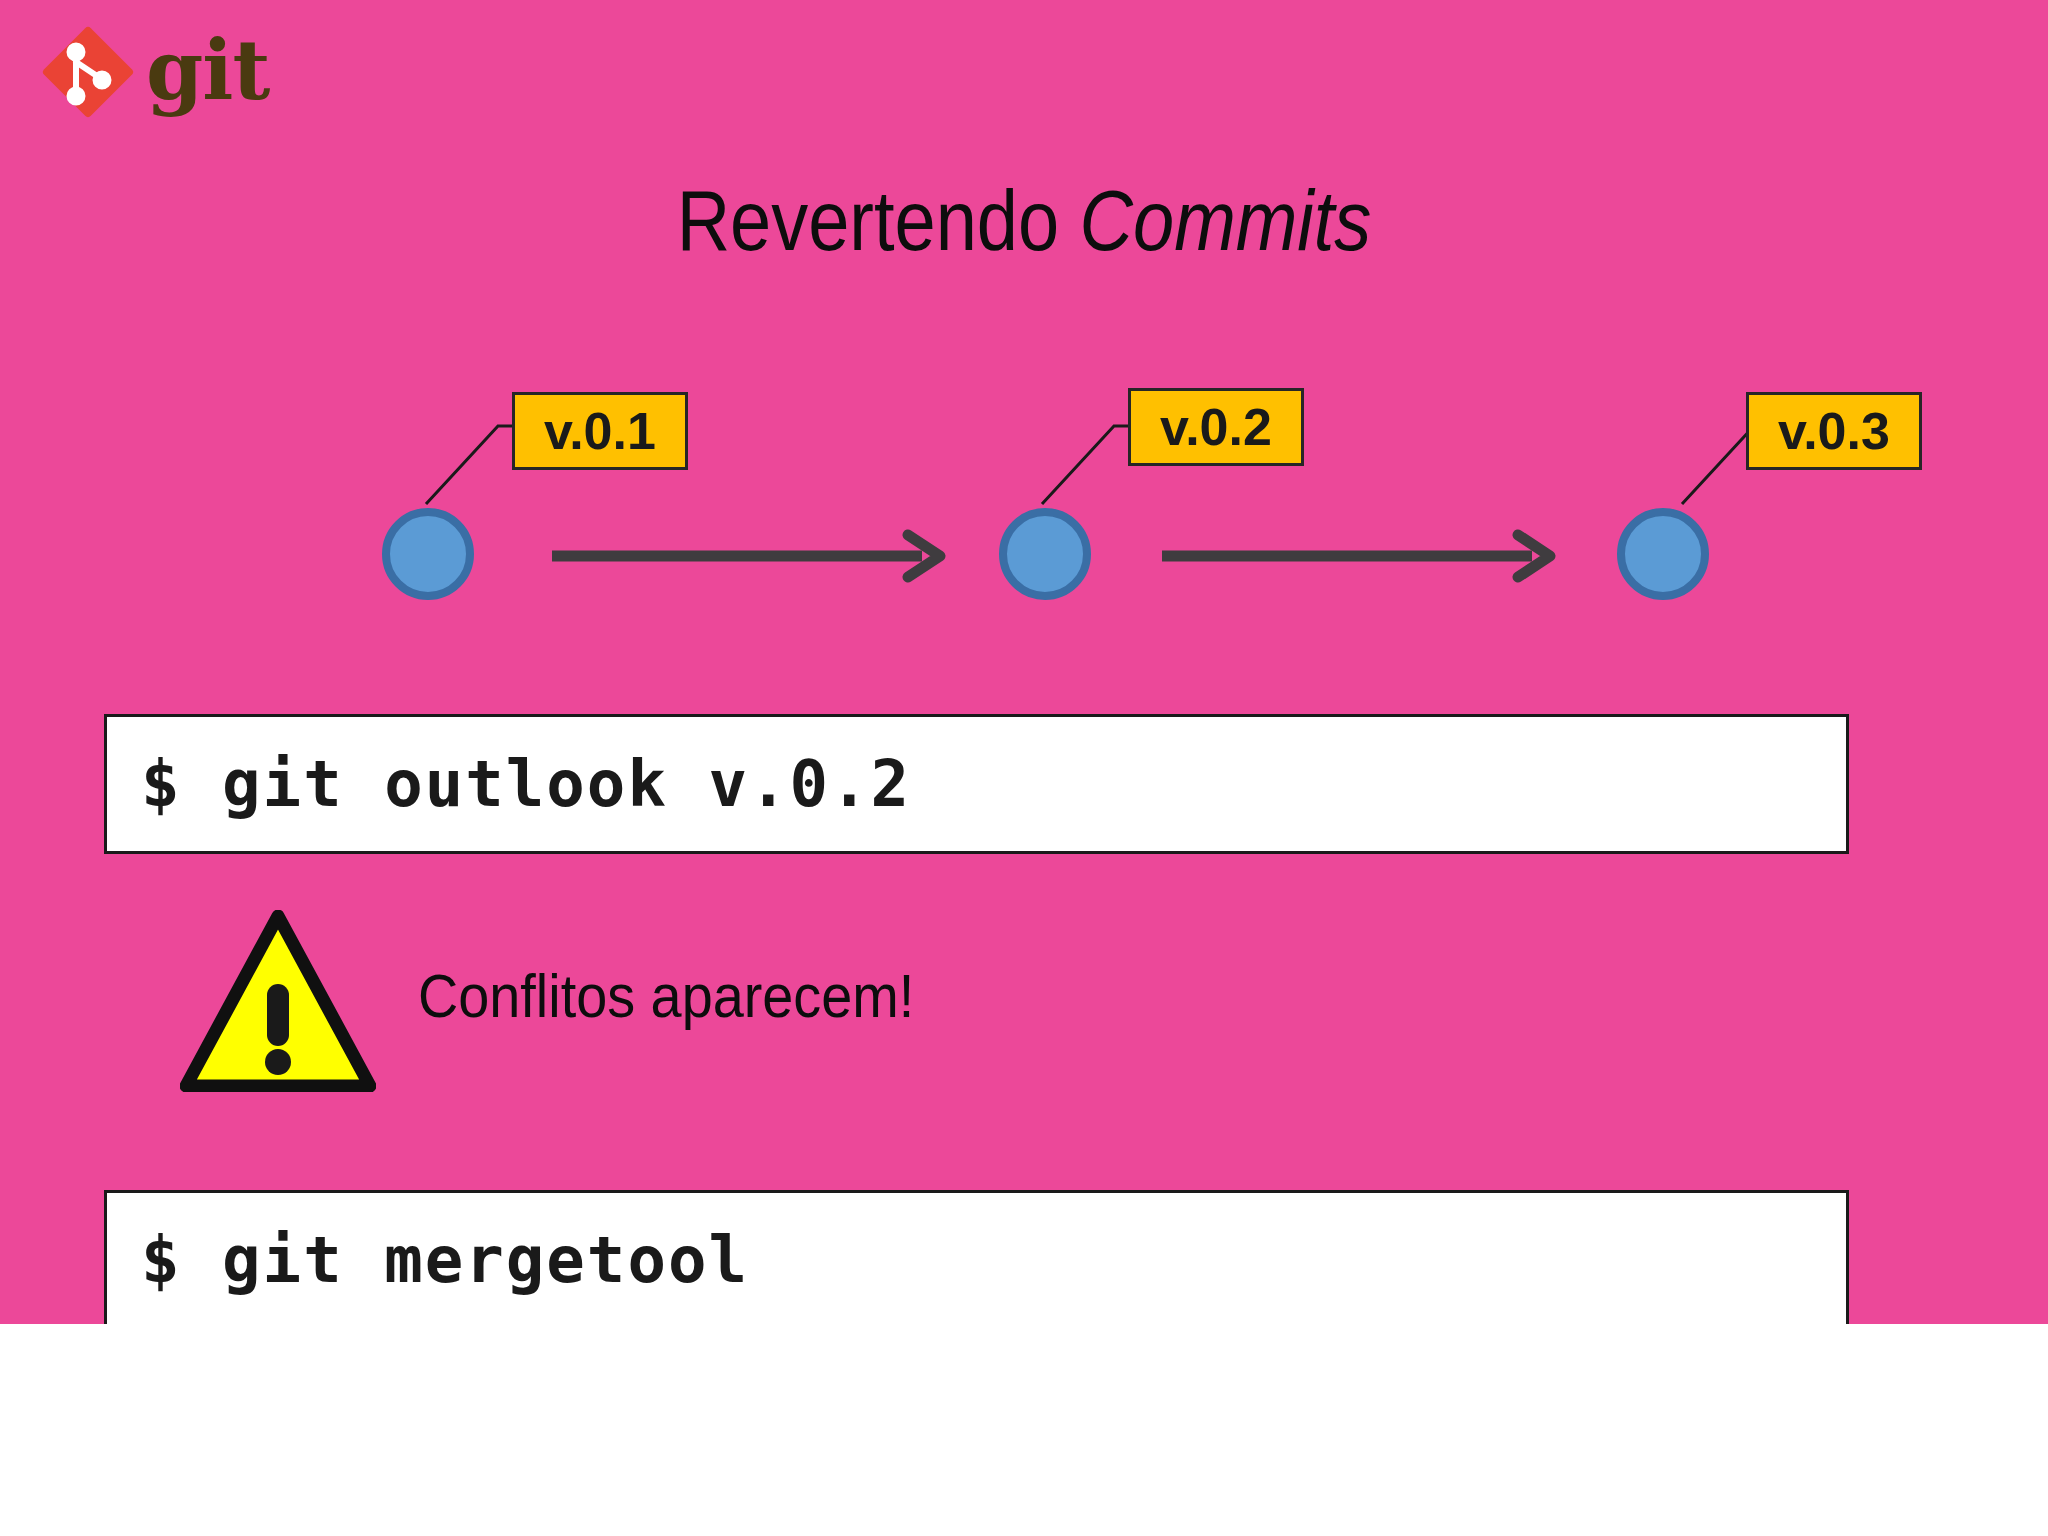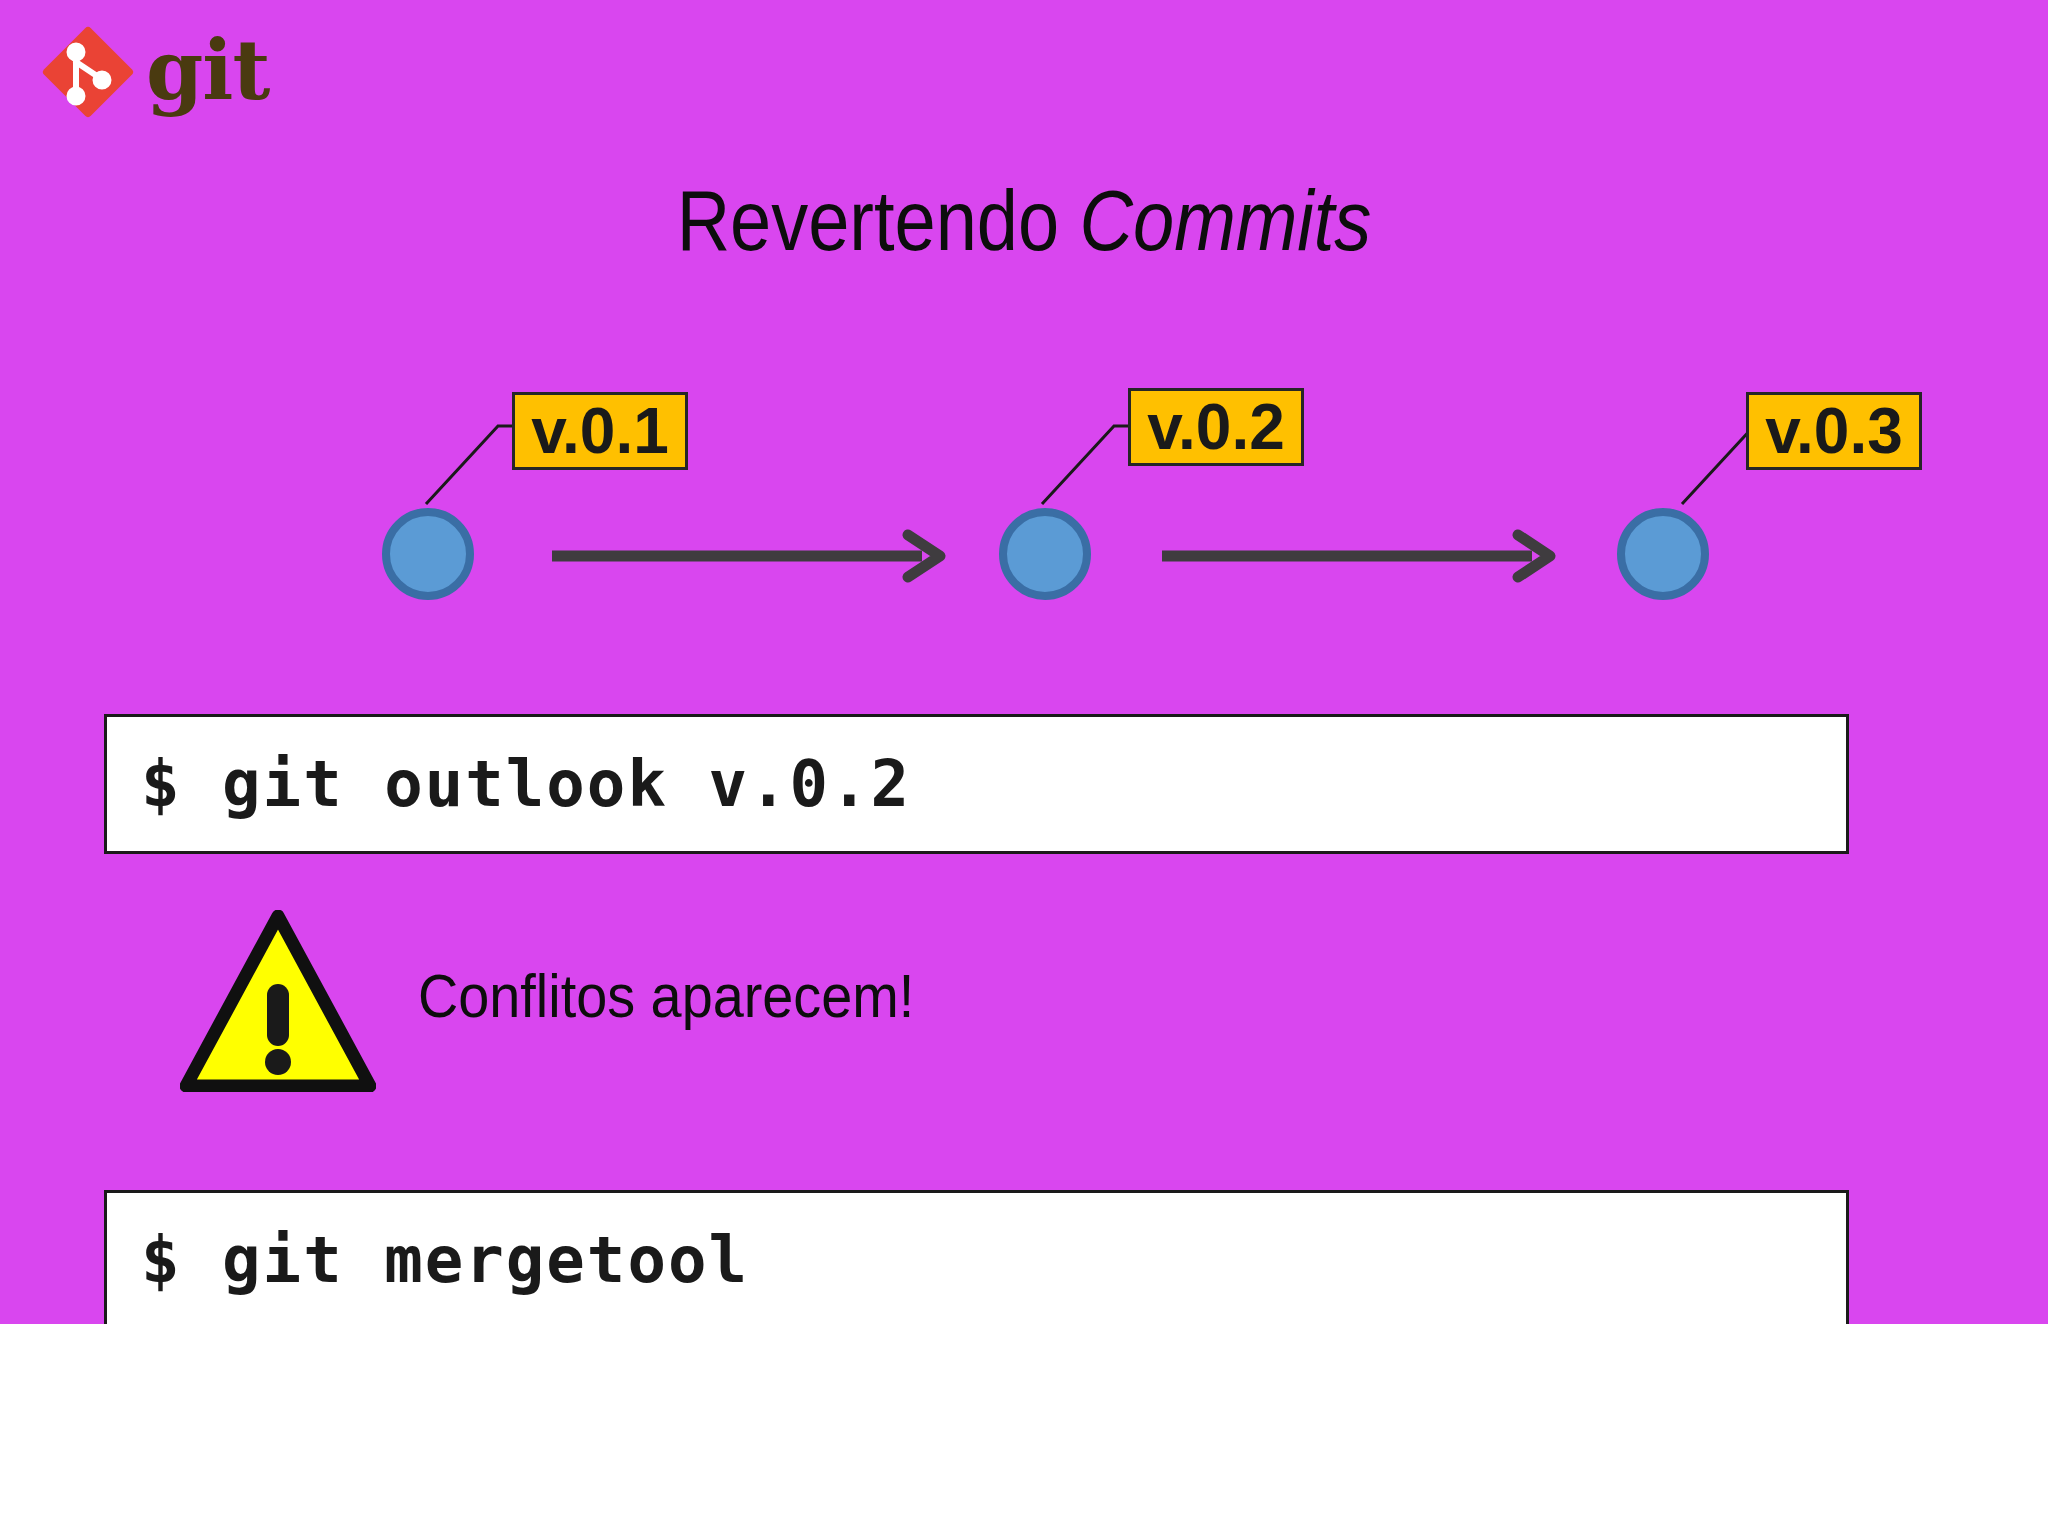--- a/index.html
+++ b/index.html
@@ -8,21 +8,21 @@
     padding: 0;
     background: #ffffff;
   }
   body {
     font-family: "Liberation Sans", sans-serif;
   }
   #slide {
     position: relative;
     width: 2048px;
     height: 1324px;
-    background: #d946ef;
+    background: #ec4899;
     overflow: hidden;
   }
 
   
   #git-logo {
     position: absolute;
     left: 38px;
     top: 18px;
     width: 240px;
     height: 110px;
@@ -90,21 +90,21 @@
     box-sizing: border-box;
     height: 78px;
     width: 176px;
     display: flex;
     align-items: center;
     justify-content: center;
   }
   .tag-box .tag-label {
     font-family: "Liberation Sans", sans-serif;
     font-weight: bold;
-    font-size: 64px;
+    font-size: 52px;
     line-height: 48px;
     color: #1a1a1a;
     letter-spacing: 0px;
   }
   .leader {
     position: absolute;
   }
   .arrow-svg {
     position: absolute;
   }

